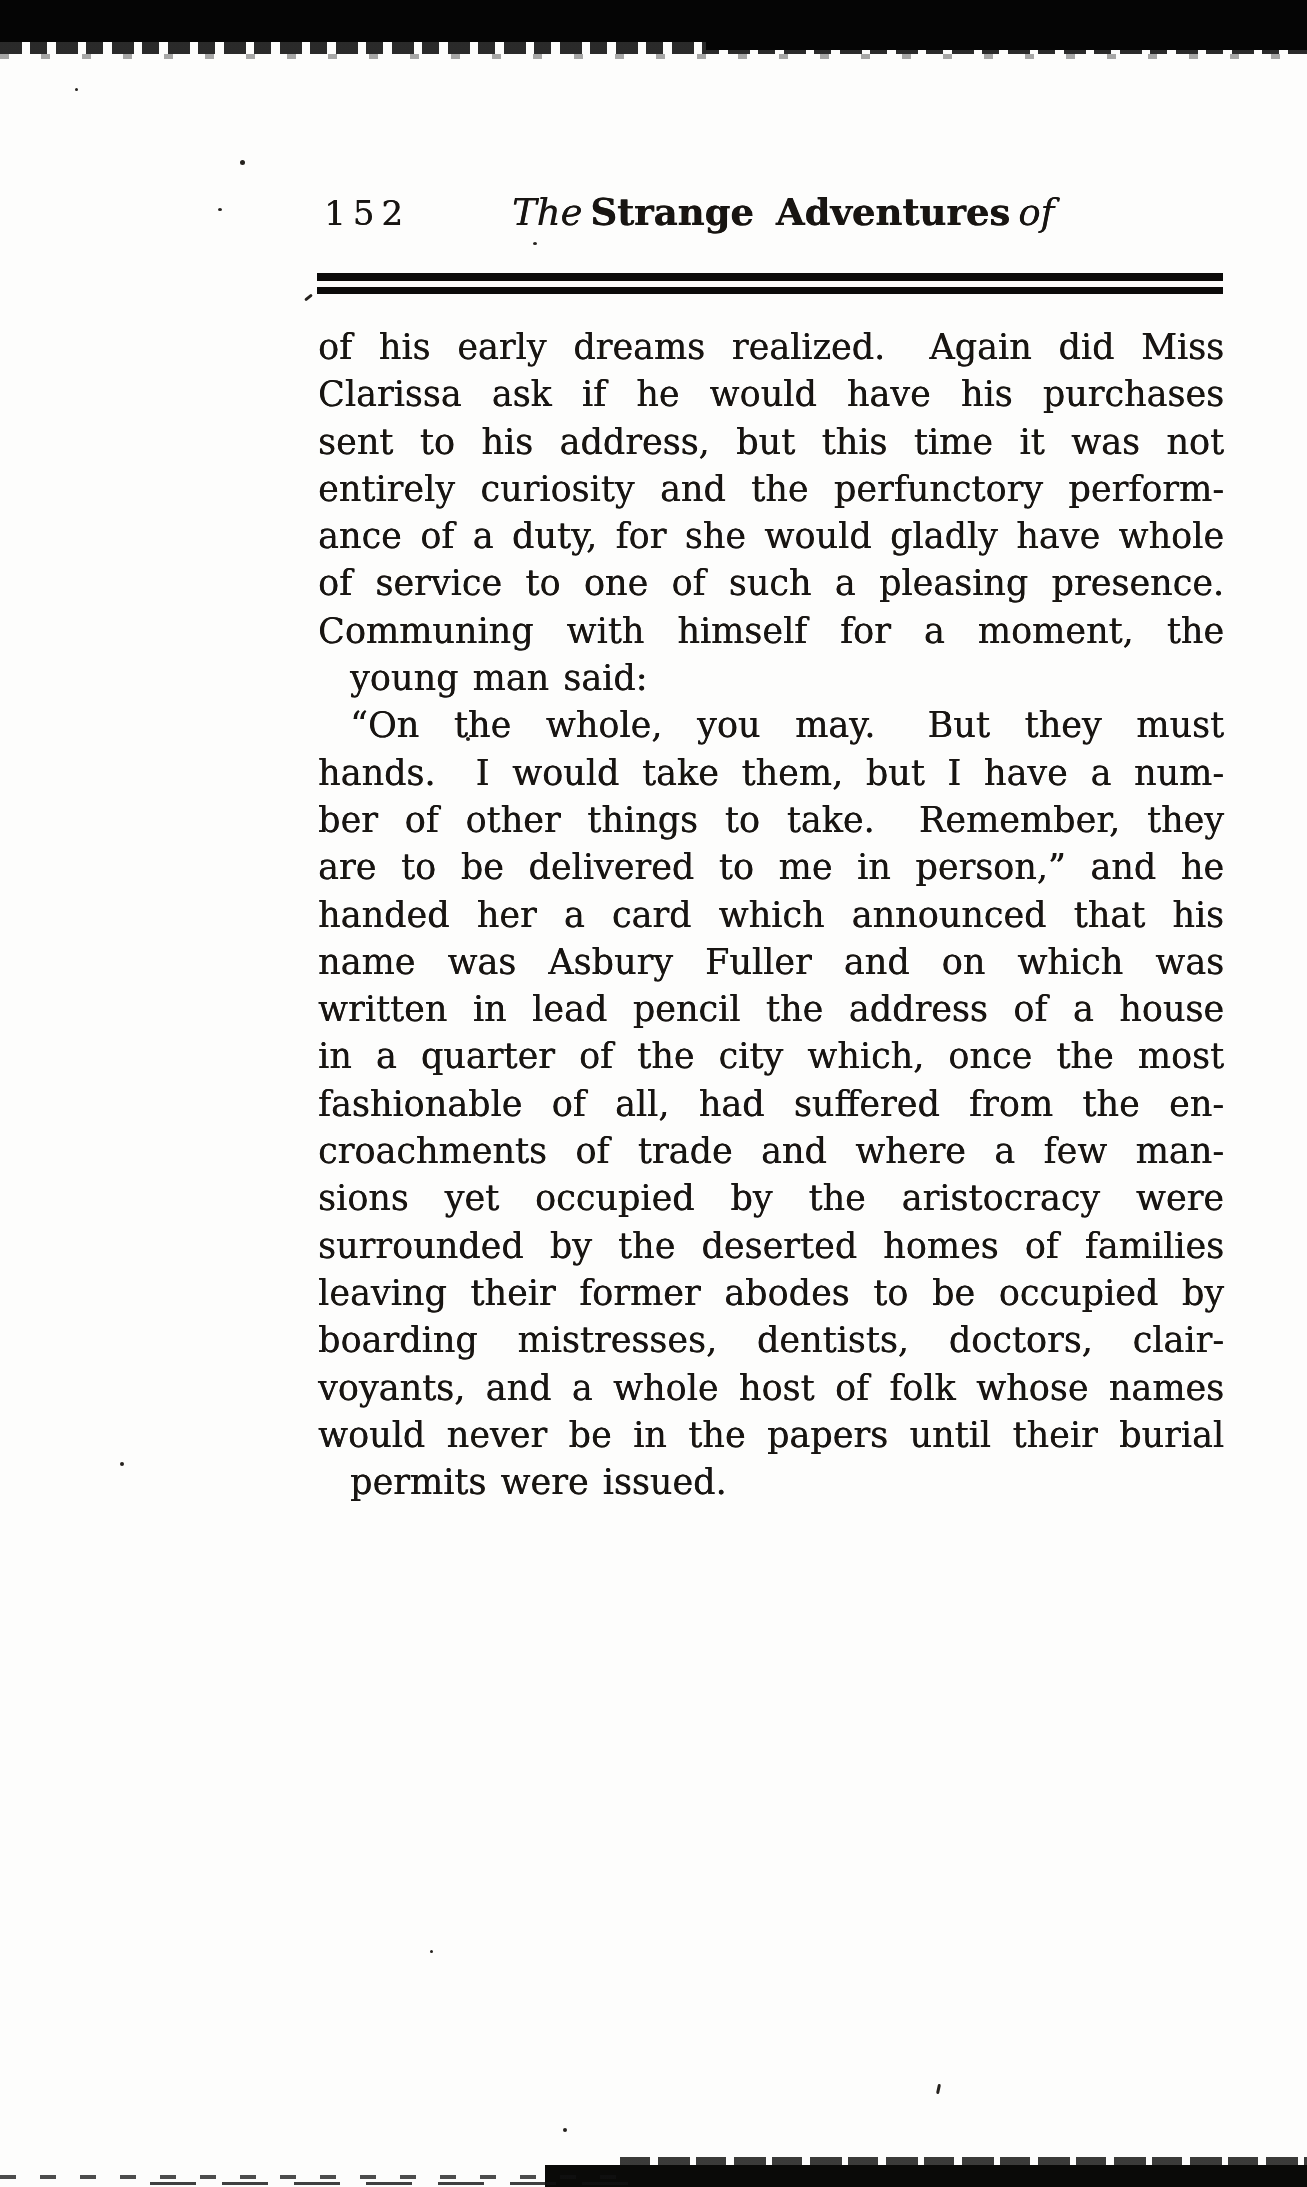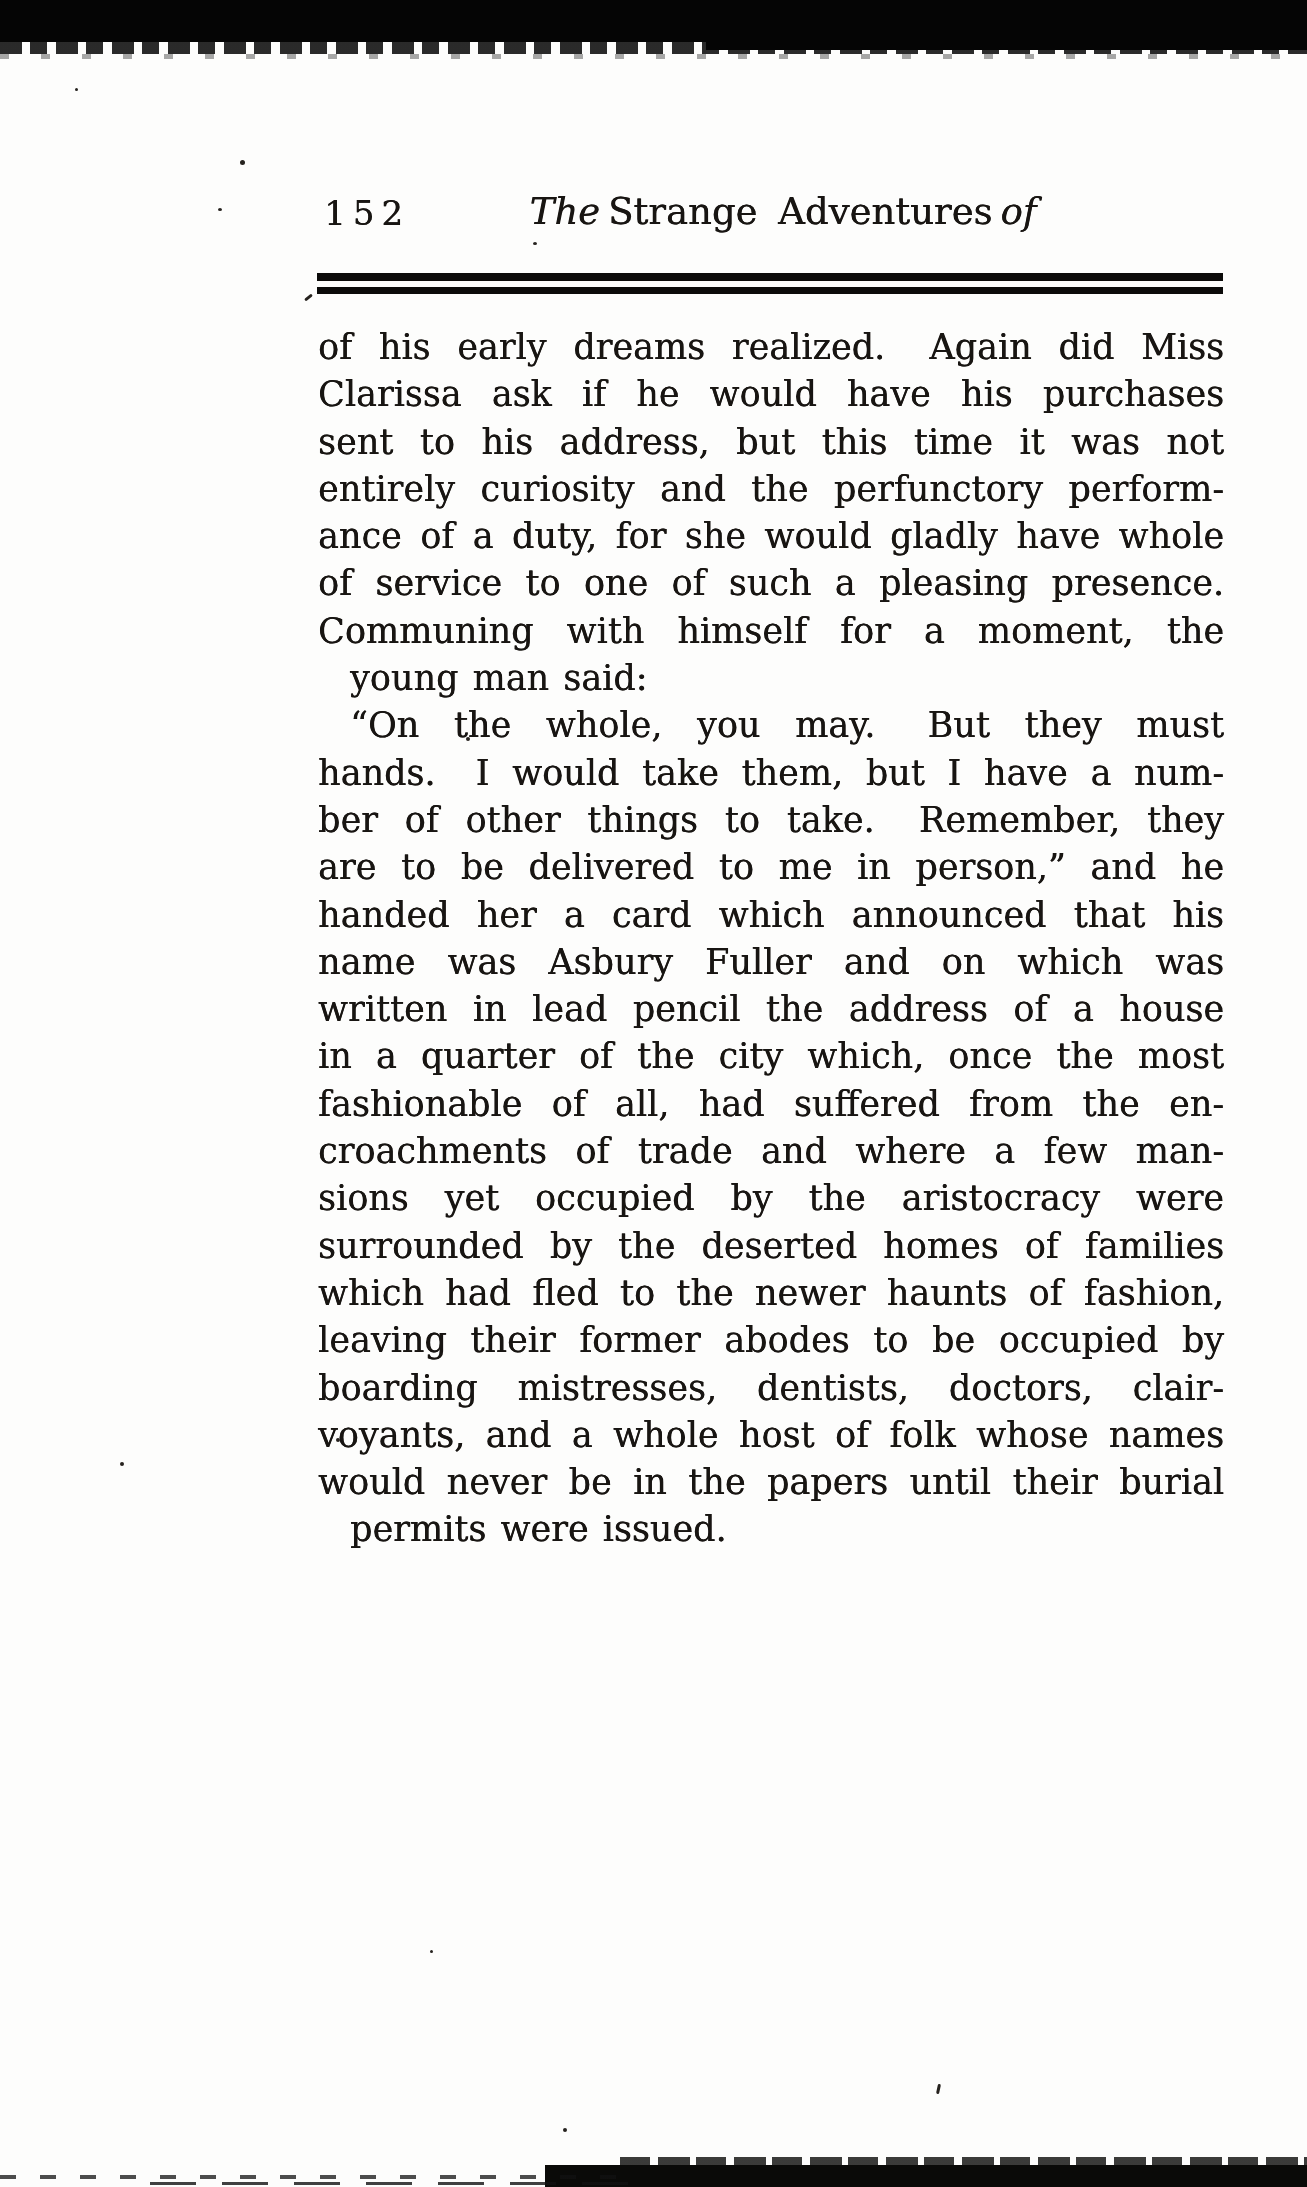--- a/index.html
+++ b/index.html
@@ -31,21 +31,21 @@
   .speck{position:absolute;background:#26221e;border-radius:50%;}
 
   
   .header-row{position:absolute;left:318px;top:190px;width:906px;height:50px;}
   .page-num{position:absolute;left:6px;top:3px;font-size:34px;letter-spacing:7px;
     text-shadow:.4px .4px 0 currentColor;}
   .running-title{position:absolute;left:0;width:100%;top:0;text-align:center;
     font-size:37px;padding-left:24px;box-sizing:border-box;word-spacing:9px;
     text-shadow:.4px .4px 0 currentColor;}
   .running-title .ital{font-style:italic;}
-  .running-title .mid{margin:0 8px;}
+  .running-title .mid{margin:0 8px;font-weight:bold;}
 
   
   .rule{position:absolute;left:317px;width:906px;background:#0c0b0a;}
   .rule.r1{top:273px;height:8px;}
   .rule.r2{top:287px;height:7px;}
 
   
   .body-text{position:absolute;left:318px;top:324px;width:906px;}
   .line{
     width:100%;height:47.3px;line-height:47.3px;font-size:35px;
@@ -88,21 +88,20 @@
     <div class="line">ber of other things to take.  Remember, they</div>
     <div class="line">are to be delivered to me in person,” and he</div>
     <div class="line">handed her a card which announced that his</div>
     <div class="line">name was Asbury Fuller and on which was</div>
     <div class="line">written in lead pencil the address of a house</div>
     <div class="line">in a quarter of the city which, once the most</div>
     <div class="line">fashionable of all, had suffered from the en-</div>
     <div class="line">croachments of trade and where a few man-</div>
     <div class="line">sions yet occupied by the aristocracy were</div>
     <div class="line">surrounded by the deserted homes of families</div>
-    <div class="line">which had fled to the newer haunts of fashion,</div>
     <div class="line">leaving their former abodes to be occupied by</div>
     <div class="line">boarding mistresses, dentists, doctors, clair-</div>
     <div class="line">voyants, and a whole host of folk whose names</div>
     <div class="line">would never be in the papers until their burial</div>
     <div class="line para-end">permits were issued.</div>
   </div>
 
   <div class="speck" style="left:240px;top:160px;width:5px;height:5px;"></div>
   <div class="speck" style="left:218px;top:208px;width:4px;height:3px;"></div>
   <div class="speck" style="left:304px;top:296px;width:9px;height:3px;border-radius:2px;transform:rotate(-38deg);"></div>

